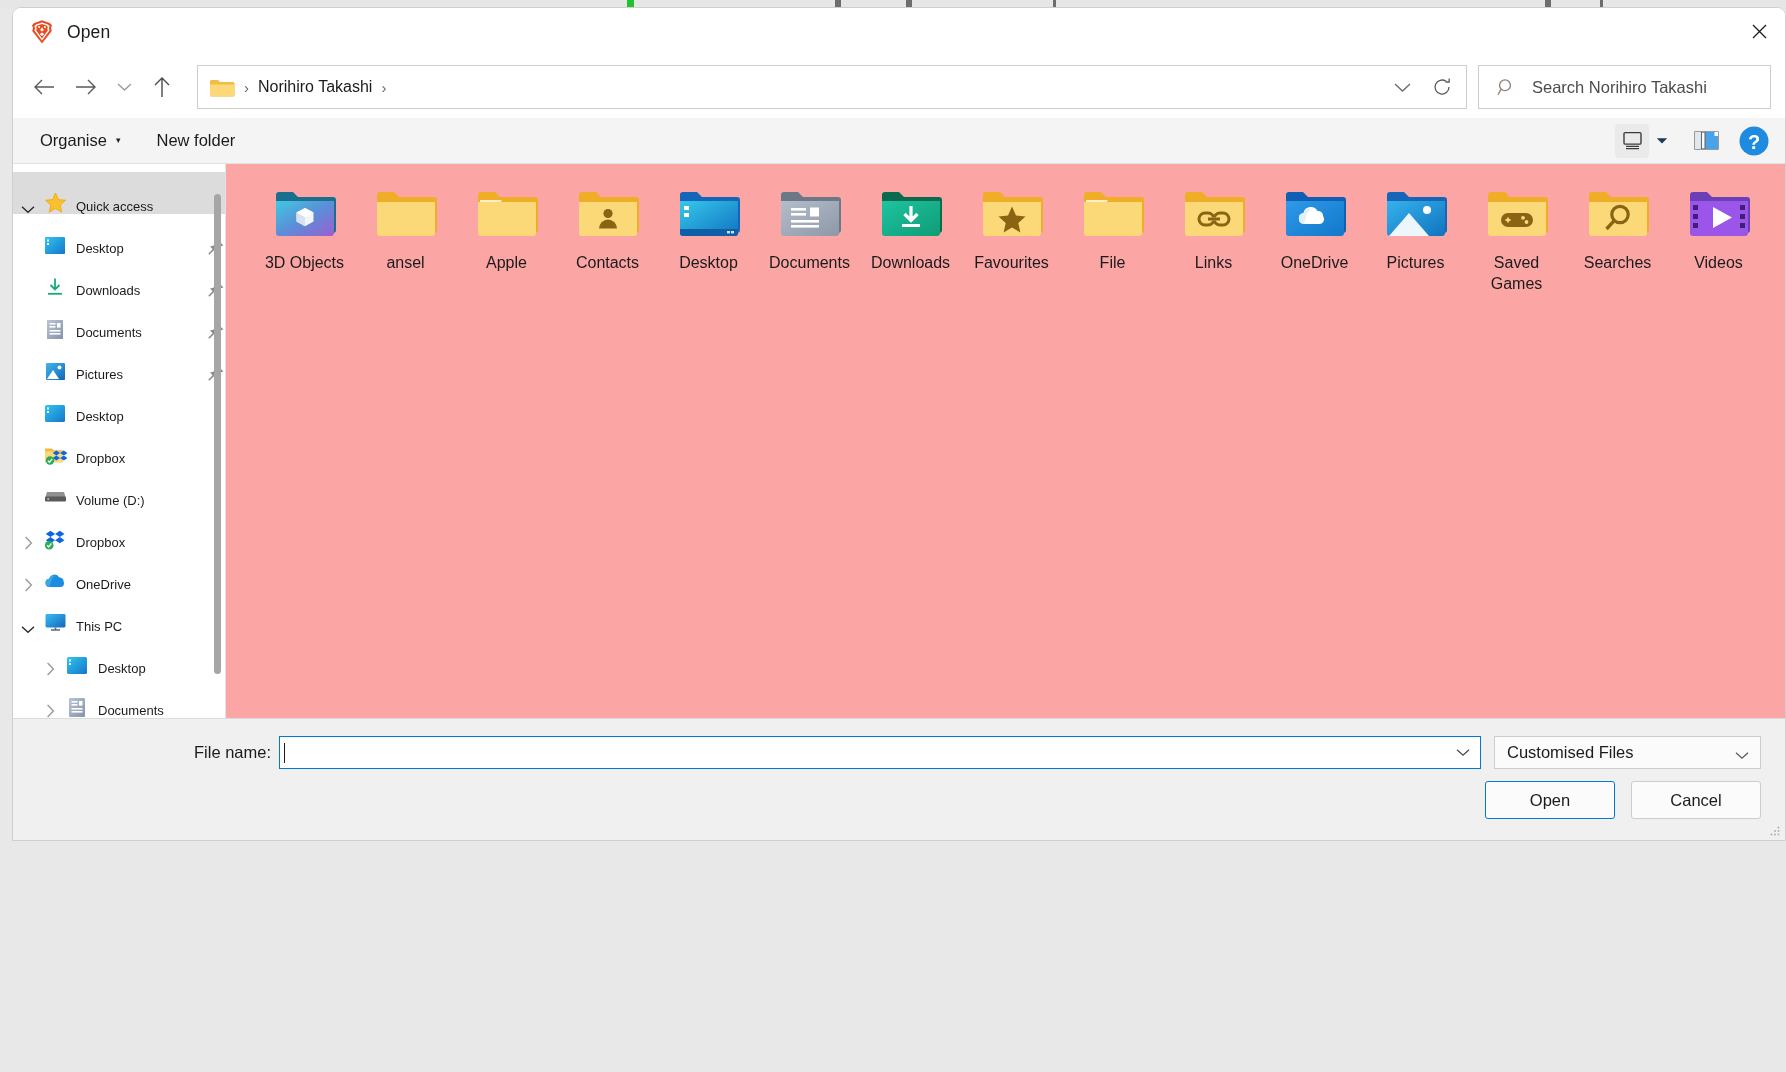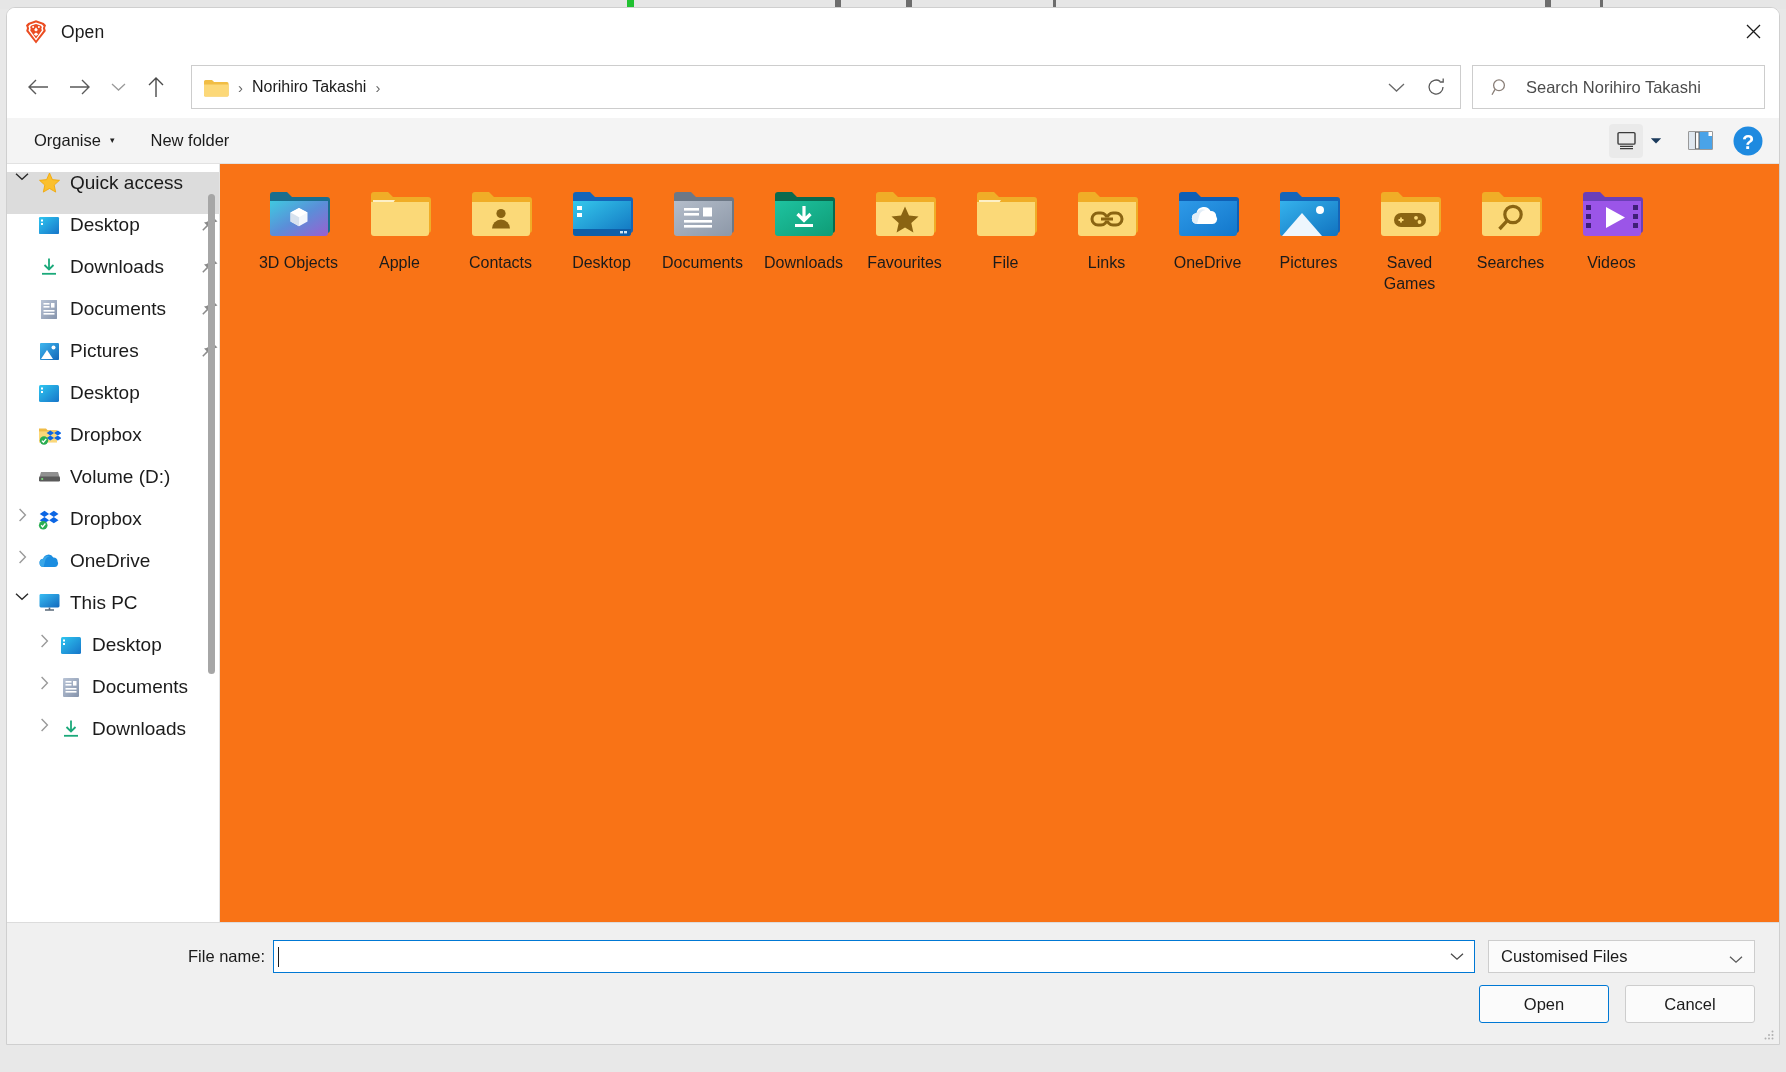--- a/index.html
+++ b/index.html
@@ -7,22 +7,22 @@
     width: 1786px; height: 1072px;
     font-family: "Liberation Sans", sans-serif;
     background: #e8e8e8;
     overflow: hidden;
   }
   #bgstrip { position: absolute; left: 0; top: 0; width: 1786px; height: 9px; background: #e6e6e6; }
   #bgstrip .tick { position: absolute; top: 0; width: 6px; height: 9px; background: #6d6d6d; }
   #bgstrip .tick.green { background: #21c131; width: 7px; }
 
   .dialog {
-    position: absolute; left: 6px; top: 7px;
-    width: 1774px; height: 1038px;
+    position: absolute; left: 12px; top: 7px;
+    width: 1774px; height: 834px;
     background: #ffffff;
     border: 1px solid #cfcfcf;
     border-radius: 9px 9px 0 0;
     display: flex; flex-direction: column;
     overflow: hidden;
   }
 
   
   .titlebar {
     height: 48px; flex: 0 0 48px;
@@ -111,22 +111,22 @@
   .body { flex: 1 1 auto; display: flex; min-height: 0; position: relative; }
 
   
   .sidebar {
     flex: 0 0 213px; background: #ffffff;
     border-right: 1px solid #e3e3e3;
     position: relative; overflow: hidden;
     padding-top: 8px;
   }
   .nav-row {
-    height: 42px; display: flex; align-items: flex-start;
-    font-size: 19px; color: #1b1b1b; cursor: default;
+    height: 42px; display: flex; align-items: flex-end;
+    font-size: 13px; color: #1b1b1b; cursor: default;
     position: relative;
   }
   .nav-row.selected { background: #dcdcdc; }
   .nav-chev {
     width: 30px; flex: 0 0 30px; display: flex; align-items: center; justify-content: center;
     cursor: default;
   }
   .nav-ico { width: 24px; flex: 0 0 24px; height: 22px; display: flex; align-items: center; justify-content: center; margin-right: 9px; }
   .nav-ico svg, .nav-ico span { display: block; }
   .nav-label { white-space: nowrap; overflow: hidden; }
@@ -137,21 +137,21 @@
   .sb-scroll {
     position: absolute; right: 2px; top: 30px;
     width: 7px; height: 480px; background: #a6a6a6; border-radius: 4px;
   }
   .sb-track {
     position: absolute; right: 2px; top: 0; bottom: 0; width: 7px; background: transparent;
   }
 
   
   .filearea {
-    flex: 1 1 auto; background: #f97316;
+    flex: 1 1 auto; background: #fca5a5;
     padding: 18px 0 0 28px;
     overflow: hidden;
   }
   .grid { display: flex; flex-wrap: wrap; align-content: flex-start; }
   .fileitem {
     width: 101px; min-height: 104px;
     display: flex; flex-direction: column; align-items: center;
     cursor: default; padding-top: 4px;
   }
   .fileicon { width: 68px; height: 56px; display: flex; align-items: center; justify-content: center; }
@@ -631,20 +631,29 @@
                   </linearGradient>
                 </defs>
               <path d="M31 19 L39.5 23.6 V32.6 L31 37.2 L22.5 32.6 V23.6 Z" fill="#f2f6fb"></path>
               <path d="M31 19 L39.5 23.6 L31 28.2 L22.5 23.6 Z" fill="#ffffff"></path>
               <path d="M31 28.2 V37.2 L22.5 32.6 V23.6 Z" fill="#d7e2ee"></path>
             </svg>
           </span>
           <span class="filelabel">3D Objects</span>
         </div>
 
+        <div class="fileitem">
+          <span class="fileicon">
+            <svg width="62" height="50" viewBox="0 0 62 50">
+              <path d="M2 6 a3 3 0 0 1 3-3 h14 l5 5 h35 a3 3 0 0 1 3 3 v30 a3 3 0 0 1 -3 3 H5 a3 3 0 0 1 -3 -3 Z" fill="#f0ad27"></path>
+              <path d="M2 13 H60 V44 a3 3 0 0 1 -3 3 H5 a3 3 0 0 1 -3 -3 Z" fill="#fbd978"></path>
+            </svg>
+          </span>
+          <span class="filelabel">ansel</span>
+        </div>
 
         <div class="fileitem">
           <span class="fileicon">
             <svg width="62" height="50" viewBox="0 0 62 50">
               <path d="M2 6 a3 3 0 0 1 3-3 h14 l5 5 h35 a3 3 0 0 1 3 3 v30 a3 3 0 0 1 -3 3 H5 a3 3 0 0 1 -3 -3 Z" fill="#f0ad27"></path>
               <path d="M4 11 H26 L24 14 H4 Z" fill="#fdf0c6"></path>
               <path d="M2 13 H60 V44 a3 3 0 0 1 -3 3 H5 a3 3 0 0 1 -3 -3 Z" fill="#fbd978"></path>
             </svg>
           </span>
           <span class="filelabel">Apple</span>

